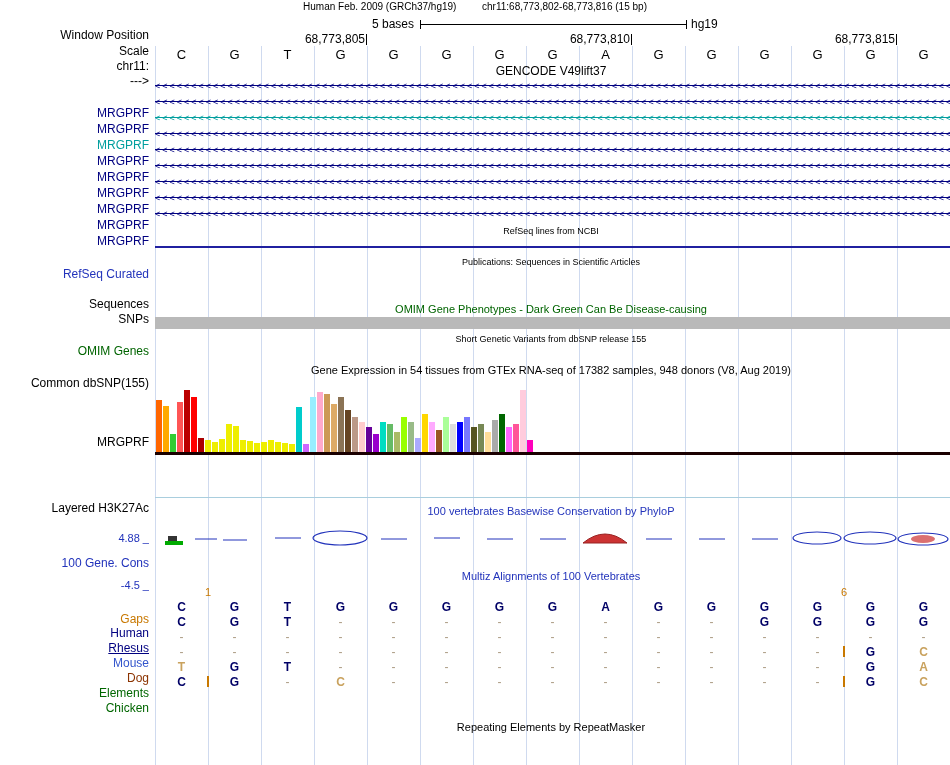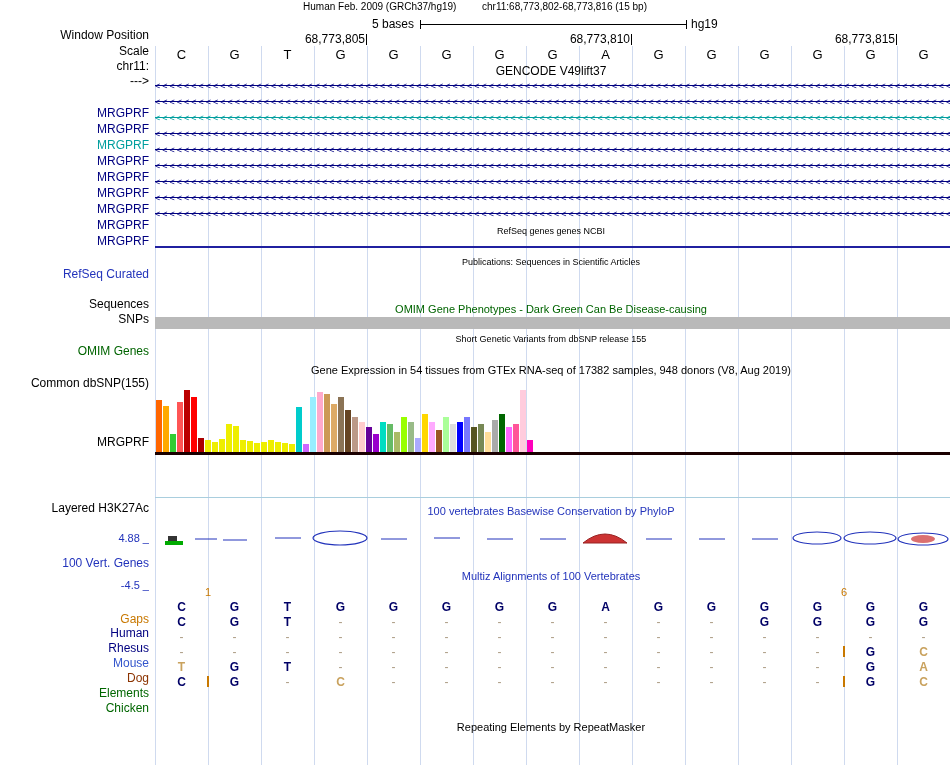--- a/index.html
+++ b/index.html
@@ -107,21 +107,21 @@
       <span class="base-cell" style="left: 632px;">G</span>
       <span class="base-cell" style="left: 685px;">G</span>
       <span class="base-cell" style="left: 738px;">G</span>
       <span class="base-cell" style="left: 791px;">G</span>
       <span class="base-cell" style="left: 844px;">G</span>
       <span class="base-cell" style="left: 897px;">G</span>
     </div>
 
   <div class="center-title" style="top:64px;font-size:12px">GENCODE V49lift37</div>
 
-  <div class="center-title t9" style="top:226px">RefSeq genes genes NCBI</div>
+  <div class="center-title t9" style="top:226px">RefSeq lines from NCBI</div>
   <div class="abs-row" style="top:240px;height:14px">
     <div class="llabel blue">RefSeq Curated</div>
     <div class="refseq-line"></div>
   </div>
 
   <div class="center-title t9" style="top:257px">Publications: Sequences in Scientific Articles</div>
   <div class="llabel" style="top:270px">Sequences</div>
   <div class="llabel" style="top:285px">SNPs</div>
 
   <div class="center-title t11 green" style="top:303px">OMIM Gene Phenotypes - Dark Green Can Be Disease-causing</div>
@@ -191,21 +191,21 @@
       <div class="gtex-bar" style="height: 62px; background: rgb(255, 204, 221);"></div>
       <div class="gtex-bar" style="height: 12px; background: rgb(255, 0, 187);"></div>
     </div>
   <div class="gtex-baseline"></div>
 
   <div class="llabel" style="top:474px">Layered H3K27Ac</div>
   <div class="h3k-line"></div>
 
   <div class="llabel blue t11" style="top:505px">4.88 _</div>
   <div class="center-title t11 blue" style="top:505px">100 vertebrates Basewise Conservation by PhyloP</div>
-  <div class="llabel blue" style="top:529px">100 Vert. Genes</div>
+  <div class="llabel blue" style="top:529px">100 Gene. Cons</div>
   <div class="llabel blue t11" style="top:552px">-4.5 _</div>
 
   <svg class="cons-svg" width="795" height="44" viewBox="0 0 795 44">
     <rect x="10" y="25" width="18" height="4" fill="#00aa00"></rect>
     <rect x="13" y="20" width="9" height="5" fill="#333333"></rect>
     <line x1="40" y1="23" x2="62" y2="23" stroke="#2233bb" stroke-width="1"></line>
     <line x1="68" y1="24" x2="92" y2="24" stroke="#2233bb" stroke-width="1"></line>
     <line x1="120" y1="22" x2="146" y2="22" stroke="#2233bb" stroke-width="1"></line>
     <ellipse cx="185" cy="22" rx="27" ry="7" fill="none" stroke="#2233bb" stroke-width="1.2"></ellipse>
     <line x1="226" y1="23" x2="252" y2="23" stroke="#2233bb" stroke-width="1"></line>
@@ -280,21 +280,21 @@
       <span class="mz-cell k-n" style="left: 526px;">G</span>
       <span class="mz-cell k-n" style="left: 579px;">A</span>
       <span class="mz-cell k-n" style="left: 632px;">G</span>
       <span class="mz-cell k-n" style="left: 685px;">G</span>
       <span class="mz-cell k-n" style="left: 738px;">G</span>
       <span class="mz-cell k-n" style="left: 791px;">G</span>
       <span class="mz-cell k-n" style="left: 844px;">G</span>
       <span class="mz-cell k-n" style="left: 897px;">G</span>
     </div>
     <div class="abs-row mz-row" style="top: 614px;">
-      <div class="llabel mz-label" style="color: rgb(0, 0, 128);">Rhesus</div>
+      <div class="llabel mz-label" style="color: rgb(0, 0, 128); text-decoration: underline;">Rhesus</div>
       <span class="mz-cell k-n" style="left: 155px;">C</span>
       <span class="mz-cell k-n" style="left: 208px;">G</span>
       <span class="mz-cell k-n" style="left: 261px;">T</span>
       <span class="mz-cell k-d" style="left: 314px;">-</span>
       <span class="mz-cell k-d" style="left: 367px;">-</span>
       <span class="mz-cell k-d" style="left: 420px;">-</span>
       <span class="mz-cell k-d" style="left: 473px;">-</span>
       <span class="mz-cell k-d" style="left: 526px;">-</span>
       <span class="mz-cell k-d" style="left: 579px;">-</span>
       <span class="mz-cell k-d" style="left: 632px;">-</span>

